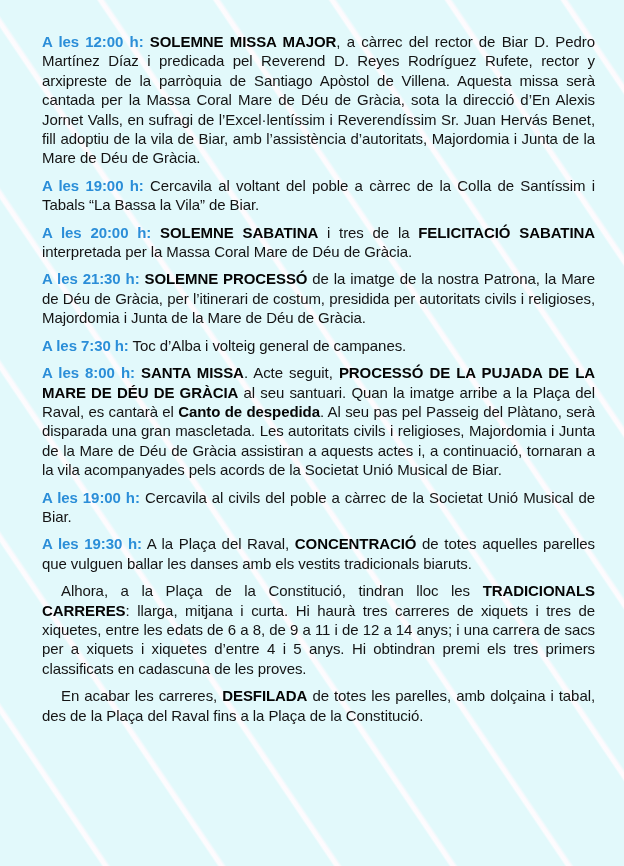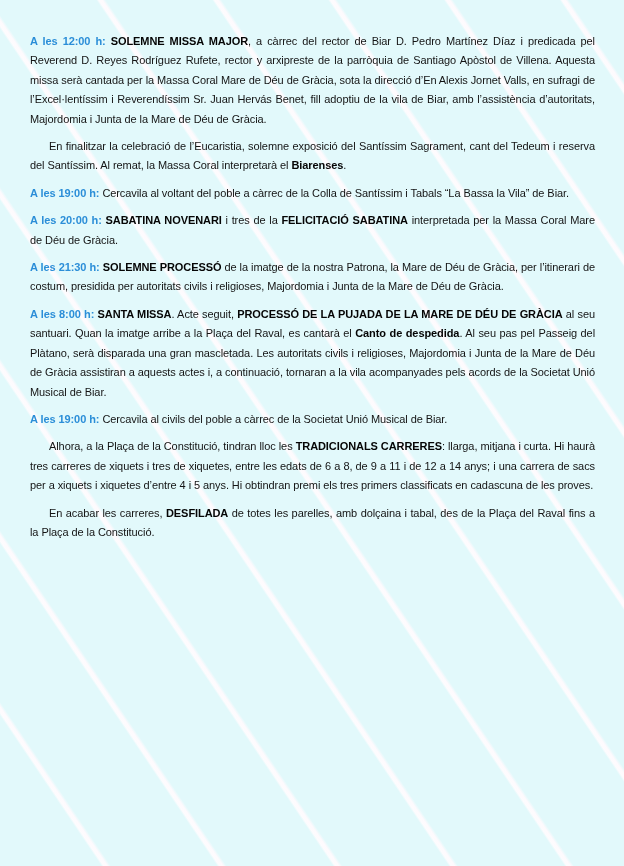--- a/index.html
+++ b/index.html
@@ -30,22 +30,22 @@
       );
     overflow: hidden;
   }
   #content {
     position: absolute;
     left: 30px;
     top: 32px;
     width: 565px;
   }
   p.para {
-    margin: 0 0 8px 0;
-    font-size: 11px;
+    margin: 0 0 8px 12px;
+    font-size: 15px;
     line-height: 19.4px;
     color: #141414;
     text-align: justify;
     text-justify: inter-word;
     letter-spacing: -0.08px;
     -webkit-hyphens: none;
     hyphens: none;
   }
   p.para.indent {
     text-indent: 19px;
@@ -76,29 +76,30 @@
 </style>
 </head>
 <body>
 
 <div id="page">
 
   <div id="content">
 
     <div id="day-one-entries">
         <p class="para"><span class="time">A les 12:00 h:</span><span> </span><span class="bold">SOLEMNE MISSA MAJOR</span><span>, a càrrec del rector de Biar D. Pedro Martínez Díaz i predicada pel Reverend D. Reyes Rodríguez Rufete, rector y arxipreste de la parròquia de Santiago Apòstol de Villena. Aquesta missa serà cantada per la Massa Coral Mare de Déu de Gràcia, sota la direcció d’En Alexis Jornet Valls, en sufragi de l’Excel·lentíssim i Reverendíssim Sr. Juan Hervás Benet, fill adoptiu de la vila de Biar, amb l’assistència d’autoritats, Majordomia i Junta de la Mare de Déu de Gràcia.</span></p>
-        <p class="para indent"><span>En finalitzar la celebració de l’Eucaristia, solemne exposició del Santíssim Sagrament, cant del Tedeum i reserva del Santíssim. Al remat, la Massa Coral interpretarà el </span><span class="bold">Biarenses</span><span>.</span></p>
         <p class="para"><span class="time">A les 19:00 h:</span><span> Cercavila al voltant del poble a càrrec de la Colla de Santíssim i Tabals “La Bassa la Vila” de Biar.</span></p>
-        <p class="para"><span class="time">A les 20:00 h:</span><span> </span><span class="bold">SABATINA NOVENARI</span><span> i tres de la </span><span class="bold">FELICITACIÓ SABATINA</span><span> interpretada per la Massa Coral Mare de Déu de Gràcia.</span></p>
+        <p class="para"><span class="time">A les 20:00 h:</span><span> </span><span class="bold">SOLEMNE SABATINA</span><span> i tres de la </span><span class="bold">FELICITACIÓ SABATINA</span><span> interpretada per la Massa Coral Mare de Déu de Gràcia.</span></p>
         <p class="para"><span class="time">A les 21:30 h:</span><span> </span><span class="bold">SOLEMNE PROCESSÓ</span><span> de la imatge de la nostra Patrona, la Mare de Déu de Gràcia, per l’itinerari de costum, presidida per autoritats civils i religioses, Majordomia i Junta de la Mare de Déu de Gràcia.</span></p>
       </div>
 
 
     <div id="day-two-entries">
+        <p class="para"><span class="time">A les 7:30 h:</span><span> Toc d’Alba i volteig general de campanes.</span></p>
         <p class="para"><span class="time">A les 8:00 h:</span><span> </span><span class="bold">SANTA MISSA</span><span>. Acte seguit, </span><span class="bold">PROCESSÓ DE LA PUJADA DE LA MARE DE DÉU DE GRÀCIA</span><span> al seu santuari. Quan la imatge arribe a la Plaça del Raval, es cantarà el </span><span class="bold">Canto de despedida</span><span>. Al seu pas pel Passeig del Plàtano, serà disparada una gran mascletada. Les autoritats civils i religioses, Majordomia i Junta de la Mare de Déu de Gràcia assistiran a aquests actes i, a continuació, tornaran a la vila acompanyades pels acords de la Societat Unió Musical de Biar.</span></p>
         <p class="para"><span class="time">A les 19:00 h:</span><span> Cercavila al civils del poble a càrrec de la Societat Unió Musical de Biar.</span></p>
+        <p class="para"><span class="time">A les 19:30 h:</span><span> A la Plaça del Raval, </span><span class="bold">CONCENTRACIÓ</span><span> de totes aquelles parelles que vulguen ballar les danses amb els vestits tradicionals biaruts.</span></p>
         <p class="para indent"><span>Alhora, a la Plaça de la Constitució, tindran lloc les </span><span class="bold">TRADICIONALS CARRERES</span><span>: llarga, mitjana i curta. Hi haurà tres carreres de xiquets i tres de xiquetes, entre les edats de 6 a 8, de 9 a 11 i de 12 a 14 anys; i una carrera de sacs per a xiquets i xiquetes d’entre 4 i 5 anys. Hi obtindran premi els tres primers classificats en cadascuna de les proves.</span></p>
         <p class="para indent"><span>En acabar les carreres, </span><span class="bold">DESFILADA</span><span> de totes les parelles, amb dolçaina i tabal,  des de la Plaça del Raval fins a la Plaça de la Constitució.</span></p>
       </div>
 
   </div>
 
 </div>
 
 </body></html>

